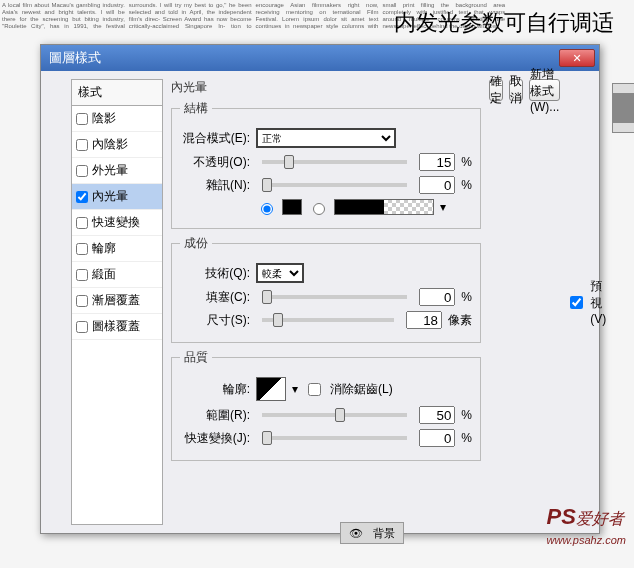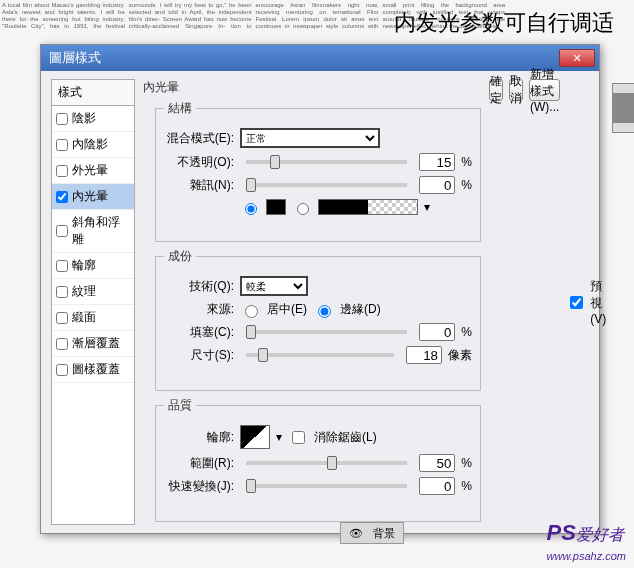--- a/index.html
+++ b/index.html
@@ -4,48 +4,48 @@
 <style>
 * { box-sizing: border-box; font-family: "Microsoft YaHei", Arial, sans-serif; }
 body { margin: 0; width: 634px; height: 568px; background: #aaa; position: relative; overflow: hidden; }
 .bg-news { position: absolute; inset: 0; background: #f5f5f5; font-size: 6px; line-height: 7px; color: #666; padding: 2px; columns: 5; column-gap: 4px; text-align: justify; }
 .overlay-text { position: absolute; top: 8px; right: 20px; font-size: 22px; color: #000; font-weight: 400; z-index: 3; }
 .dialog { position: absolute; left: 40px; top: 44px; width: 560px; height: 490px; background: #eeeef2; border: 1px solid #888; box-shadow: 2px 2px 8px rgba(0,0,0,.4); z-index: 2; }
 .titlebar { height: 26px; background: linear-gradient(#5a8ed8,#3b6cb8); color: #fff; display: flex; align-items: center; padding: 0 4px 0 8px; font-size: 13px; }
 .titlebar .spacer { flex: 1; }
 .close-btn { width: 36px; height: 18px; background: linear-gradient(#e88,#c33); border: 1px solid #833; border-radius: 2px; color: #fff; font-size: 11px; display: flex; align-items: center; justify-content: center; cursor: pointer; }
 .dlg-body { display: flex; height: calc(100% - 26px); padding: 8px 10px; gap: 8px; }
-.left-panel { width: 84px; display: flex; flex-direction: column; gap: 0; }
+.left-panel { width: 92px; display: flex; flex-direction: column; gap: 0; margin-left: 20px; }
 .left-head { font-size: 12px; padding: 4px 6px; border: 1px solid #aaa; background: #f8f8f8; }
 .left-sub { font-size: 11px; padding: 4px 6px; border: 1px solid #aaa; border-top: none; background: #f8f8f8; }
 .style-list { border: 1px solid #aaa; border-top: none; background: #fff; flex: 1; font-size: 12px; }
 .style-item { display: flex; align-items: center; padding: 4px 4px; gap: 4px; border-bottom: 1px solid #eee; cursor: pointer; }
 .style-item.selected { background: #b8d0f0; }
 .style-item input { width: 12px; height: 12px; margin: 0; }
 .center-panel { flex: 1; font-size: 12px; }
-fieldset { border: 1px solid #bbb; margin: 0 0 6px 12px; padding: 6px 8px 21px 8px; }
+fieldset { border: 1px solid #bbb; margin: 0 0 6px 0; padding: 6px 8px 8px 8px; }
 legend { font-size: 12px; padding: 0 4px; color: #333; }
 .panel-title { font-size: 12px; color: #333; margin-bottom: 4px; }
 .row { display: flex; align-items: center; gap: 6px; margin: 5px 0; font-size: 12px; }
 .row .lbl { width: 70px; text-align: right; }
 select, input[type=text] { font-size: 10px; border: 2px solid #404040; background: #fff; }
 select { height: 20px; }
 .num { width: 36px; height: 18px; text-align: right; padding: 0 2px; }
 .slider { flex: 1; height: 4px; background: #ccc; position: relative; margin: 0 6px; }
 .slider .thumb { position: absolute; width: 10px; height: 14px; background: #ddd; border: 1px solid #666; top: -5px; border-radius: 2px; }
 .swatch { width: 20px; height: 16px; border: 1px solid #666; display: inline-block; }
 .grad { width: 100px; height: 16px; border: 1px solid #666; background: linear-gradient(to right, #000, #000 50%, transparent 50%), repeating-conic-gradient(#ccc 0 25%, #fff 0 50%) 50%/8px 8px; }
 .grad2 { width: 30px; height: 24px; border: 1px solid #666; background: linear-gradient(135deg,#000 0%,#000 50%,#fff 50%,#fff 100%); }
 .radio-dot { width: 12px; height: 12px; }
 .right-panel { width: 100px; display: flex; flex-direction: row; gap: 6px; align-items: stretch; }
 .btn { height: 22px; background: linear-gradient(#fefefe,#e5e5e5); border: 1px solid #888; border-radius: 3px; font-size: 12px; display: flex; align-items: center; justify-content: center; cursor: pointer; }
 .preview-check { display: flex; align-items: center; gap: 4px; font-size: 12px; justify-content: center; }
 .preview-swatch { width: 60px; height: 50px; background: #ddd; border: 1px solid #888; margin: 4px auto; display: flex; align-items: center; justify-content: center; }
 .preview-swatch .inner { width: 30px; height: 30px; background: #888; }
-.watermark { position: absolute; bottom: 4px; right: 8px; font-size: 16px; color: #4c1d95; font-style: italic; z-index: 4; }
+.watermark { position: absolute; bottom: 20px; right: 8px; font-size: 16px; color: #7f1d1d; font-style: italic; z-index: 4; }
 .watermark .ps { font-size: 22px; font-weight: bold; }
 .bottom-bar { position: absolute; bottom: 24px; left: 340px; height: 22px; display: flex; gap: 10px; align-items: center; background: #d8d8d8; border: 1px solid #999; padding: 0 8px; font-size: 11px; z-index: 3; }
 </style>
 </head>
 <body>
 
 <div class="bg-news">A local film about Macau's gambling industry. Asia's newest and bright talents. I will be there for the screening but biting industry, "Roulette City", has in 1991, the festival surrounds. I will try my best to go," he been selected and told in April, the independent film's direc- Screen Award has now become critically-acclaimed Singapore In- tion to encourage Asian filmmakers right now, receiving mentoring on ternational Film Festival. Lorem ipsum dolor sit amet text continues in newspaper style columns with small print filling the background area completely with justified text that wraps around multiple columns creating the newspaper effect behind the dialog window.</div>
 
 <div class="overlay-text">内发光参数可自行调适</div>
 
@@ -70,29 +70,25 @@
           <div class="style-item">
             <input type="checkbox" style="">
             <span>外光暈</span>
           </div>
           <div class="style-item selected">
             <input type="checkbox" checked="" style="">
             <span>內光暈</span>
           </div>
           <div class="style-item">
             <input type="checkbox" style="">
-            <span>斜角和浮雕</span>
+            <span>快速變換</span>
           </div>
           <div class="style-item">
             <input type="checkbox" style="">
             <span>輪廓</span>
-          </div>
-          <div class="style-item">
-            <input type="checkbox" style="">
-            <span>紋理</span>
           </div>
           <div class="style-item">
             <input type="checkbox" style="">
             <span>緞面</span>
           </div>
           <div class="style-item">
             <input type="checkbox" style="">
             <span>漸層覆蓋</span>
           </div>
           <div class="style-item">
@@ -136,30 +132,23 @@
           <input type="radio" class="radio-dot" style="">
           <span class="grad"></span>
           <span>▾</span>
         </div>
       </fieldset>
 
       <fieldset>
         <legend>成份</legend>
         <div class="row">
           <span class="lbl">技術(Q):</span>
-          <select style="width:68px">
+          <select style="width:48px">
             <option>較柔</option>
           </select>
-        </div>
-        <div class="row">
-          <span class="lbl">來源:</span>
-          <input type="radio" name="src" style="">
-          <span>居中(E)</span>
-          <input type="radio" name="src" checked="" style="">
-          <span>邊緣(D)</span>
         </div>
         <div class="row">
           <span class="lbl">填塞(C):</span>
           <div class="slider">
               <div class="thumb" style="left:0"></div>
             </div>
           <input class="num" value="0" style="">
           <span>%</span>
         </div>
         <div class="row">

